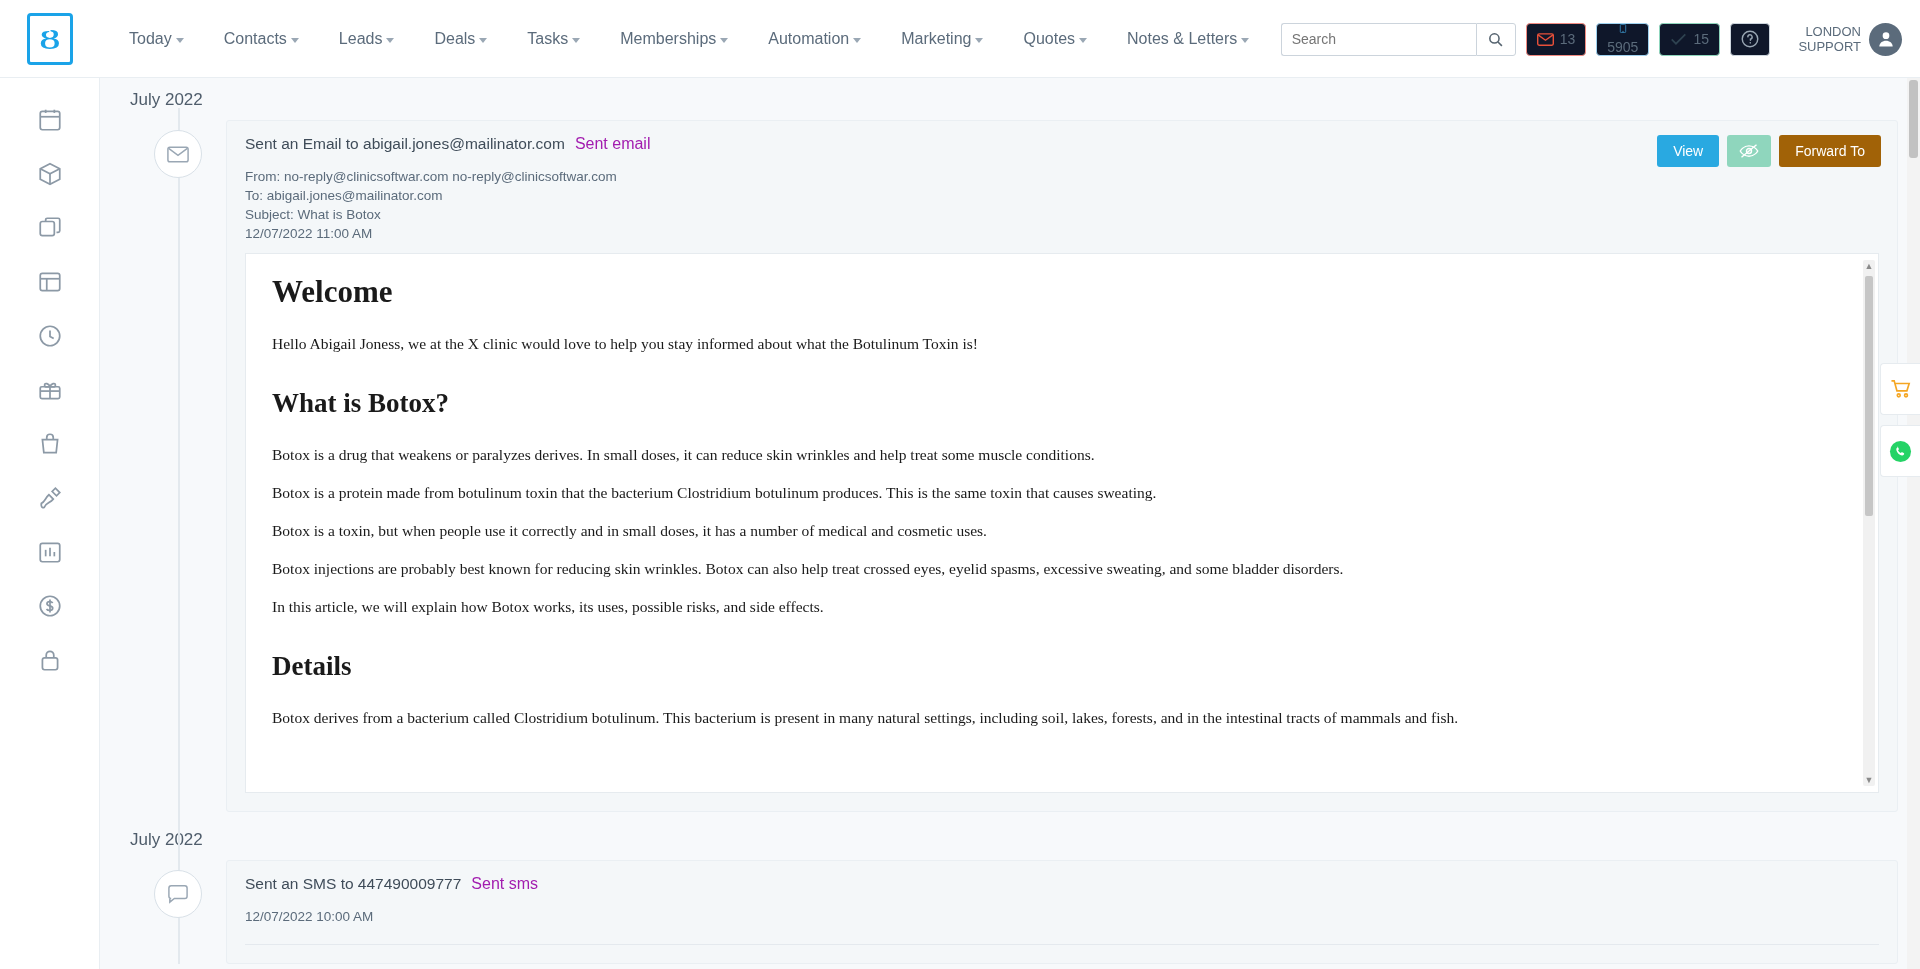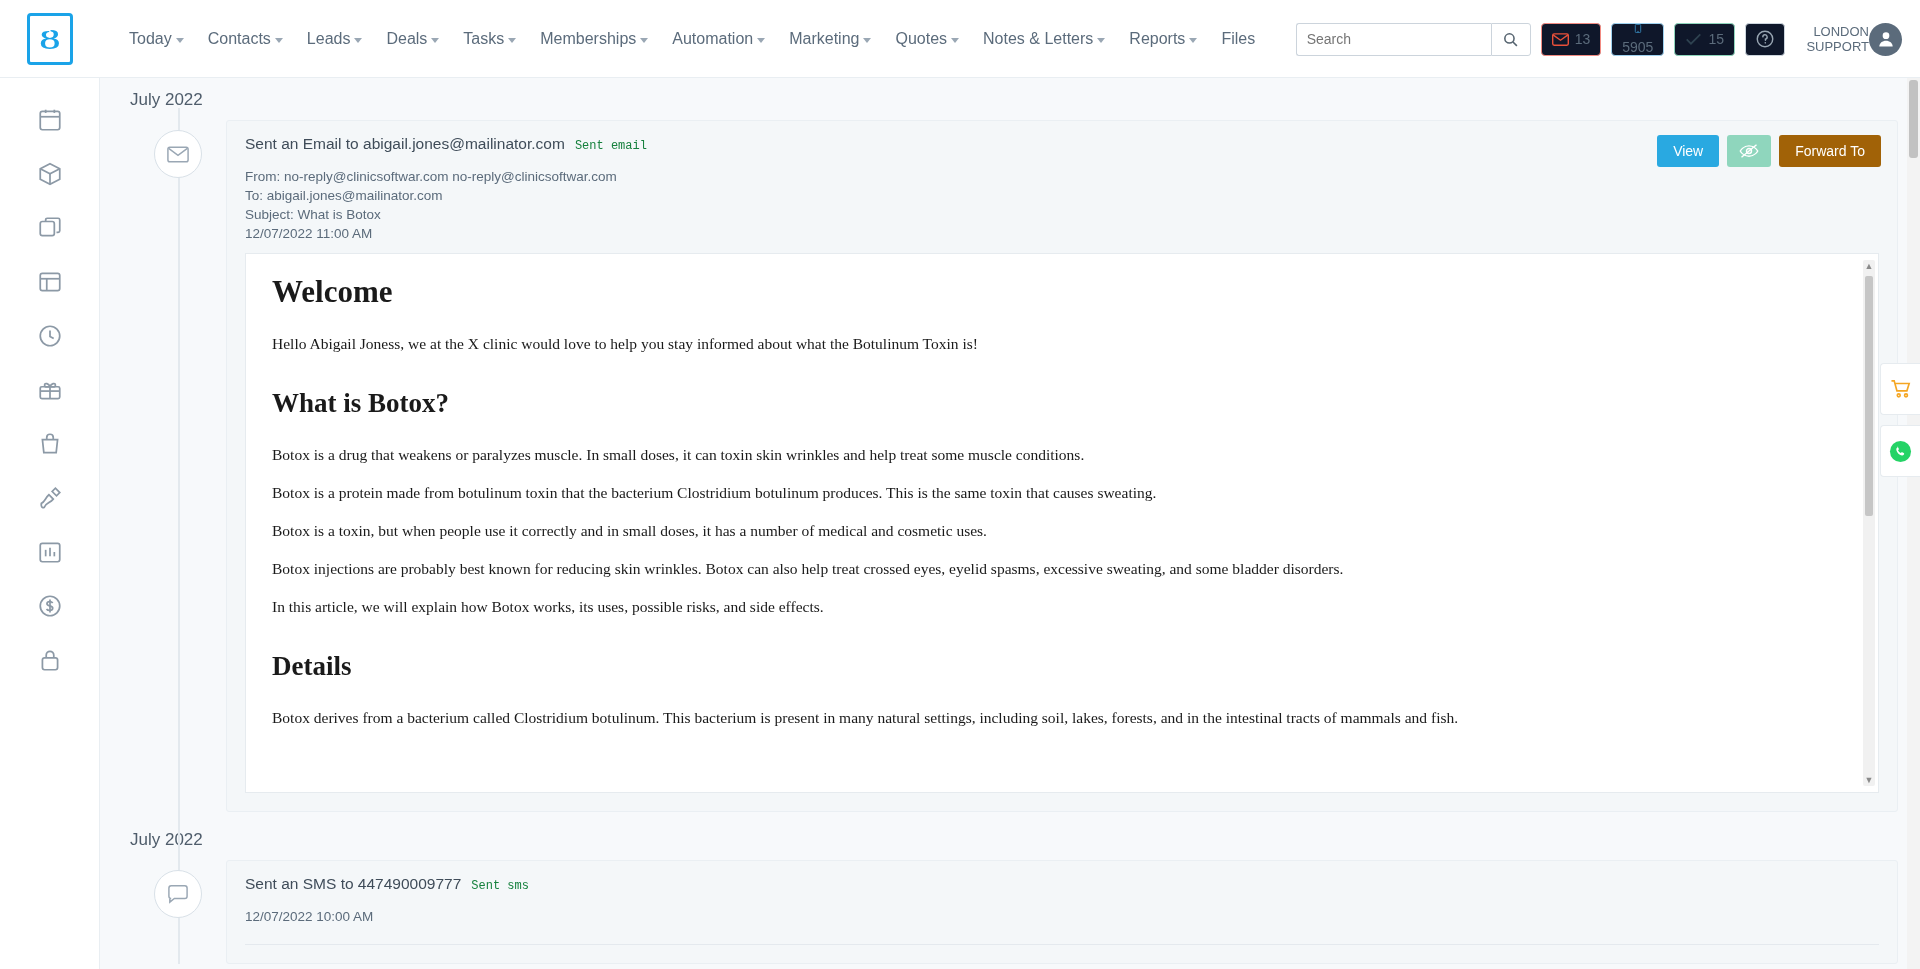--- a/index.html
+++ b/index.html
@@ -20,21 +20,21 @@
   }
   .logo-box {
     width: 100px; height: 78px; display: flex; align-items: center; justify-content: center;
   }
   .logo-mark {
     width: 46px; height: 52px; border: 3px solid #1aa3e8; border-radius: 4px;
     display: flex; align-items: center; justify-content: center;
     color: #1aa3e8; font-size: 30px; font-weight: bold; line-height: 1;
     font-family: "Liberation Serif", serif;
   }
-  .nav { display: flex; align-items: flex-start; gap: 2px; margin-left: 18px; }
+  .nav { display: flex; align-items: flex-start; gap: 18px; margin-left: 18px; }
   .nav-item {
     display: flex; align-items: center; gap: 4px;
     font-size: 16px; color: #5b6b7b; padding: 8px 11px; border-radius: 4px;
     cursor: pointer; white-space: nowrap;
   }
   .caret {
     width: 0; height: 0; border-left: 4px solid transparent; border-right: 4px solid transparent;
     border-top: 5px solid #9aa7b4; display: inline-block; margin-top: 3px;
   }
   .topright { position: absolute; right: 18px; top: 0; height: 78px; display: flex; align-items: center; gap: 10px; }
@@ -49,21 +49,21 @@
     background: #fff; display: flex; align-items: center; justify-content: center; cursor: pointer;
   }
   .chip {
     height: 33px; border: 1px solid; border-radius: 4px; background: #0f172a;
     display: flex; align-items: center; gap: 6px; padding: 0 10px; font-size: 14px; cursor: pointer;
   }
   .chip.red { border-color: #f28b82; color: #5b6b7b; }
   .chip.blue { border-color: #9fd2f0; color: #5b6b7b; flex-direction: column; }
   .chip.green { border-color: #8fd6bd; color: #5b6b7b; }
   .chip.help { border-color: #cdd6de; color: #8c99a6; width: 40px; justify-content: center; padding: 0; }
-  .user-block { display: flex; align-items: center; margin-left: 6px; }
+  .user-block { display: flex; align-items: center; gap: 8px; margin-left: 13px; }
   .user-name {
     font-size: 13px; color: #5b6b7b; line-height: 15px; text-align: right; width: 68px;
   }
   .avatar {
     width: 33px; height: 33px; border-radius: 50%; background: #5b6b7b;
     display: flex; align-items: center; justify-content: center;
   }
 
   
   .sidebar {
@@ -94,21 +94,21 @@
     border: 1px solid #d9e1e8; display: flex; align-items: center; justify-content: center;
     flex: none; margin-left: 24px; margin-top: 10px; color: #9aa7b4; z-index: 2;
   }
   .card {
     flex: 1; margin-left: 24px; background: #f4f7f9; border: 1px solid #eaeff3;
     border-radius: 3px; padding: 14px 18px 18px 18px; position: relative;
     margin-right: 22px;
   }
   .card-head { display: flex; align-items: flex-end; gap: 10px; }
   .card-title { font-size: 15.5px; color: #3f4c59; }
-  .card-sub { font-size: 12px; color: #15803d; font-family: Liberation Mono, monospace; }
+  .card-sub { font-size: 16px; color: #a21caf; }
   .card-actions { position: absolute; right: 16px; top: 14px; display: flex; gap: 8px; }
   .btn {
     height: 32px; border-radius: 3px; border: none; color: #fff; font-size: 14px;
     padding: 12px 16px; cursor: pointer; display: flex; align-items: center; justify-content: center;
     font-family: "Liberation Sans", sans-serif;
   }
   .btn-view { background: #29a9e1; }
   .btn-eye { background: #8fd6bd; width: 44px; padding: 0; }
   .btn-forward { background: #a16207; }
   .meta { margin-top: 14px; font-size: 13.5px; color: #5b6b7b; line-height: 19px; }
@@ -379,21 +379,21 @@
             <div>From: no-reply@clinicsoftwar.com no-reply@clinicsoftwar.com</div>
             <div>To: abigail.jones@mailinator.com</div>
             <div>Subject: What is Botox</div>
             <div>12/07/2022 11:00 AM</div>
           </div>
 
           <div class="mail-body">
             <h1>Welcome</h1>
             <p>Hello Abigail Joness, we at the X clinic would love to help you stay informed about what the Botulinum Toxin is!</p>
             <h2>What is Botox?</h2>
-            <p>Botox is a drug that weakens or paralyzes muscle. In small doses, it can toxin skin wrinkles and help treat some muscle conditions.</p>
+            <p>Botox is a drug that weakens or paralyzes derives. In small doses, it can reduce skin wrinkles and help treat some muscle conditions.</p>
             <p>Botox is a protein made from botulinum toxin that the bacterium Clostridium botulinum produces. This is the same toxin that causes sweating.</p>
             <p>Botox is a toxin, but when people use it correctly and in small doses, it has a number of medical and cosmetic uses.</p>
             <p>Botox injections are probably best known for reducing skin wrinkles. Botox can also help treat crossed eyes, eyelid spasms, excessive sweating, and some bladder disorders.</p>
             <p>In this article, we will explain how Botox works, its uses, possible risks, and side effects.</p>
             <h2>Details</h2>
             <p>Botox derives from a bacterium called Clostridium botulinum. This bacterium is present in many natural settings, including soil, lakes, forests, and in the intestinal tracts of mammals and fish.</p>
 
             <div class="mail-scrollbar">
               <div class="sb-arrow sb-up">▲</div>
               <div class="mail-scroll-thumb"></div>

